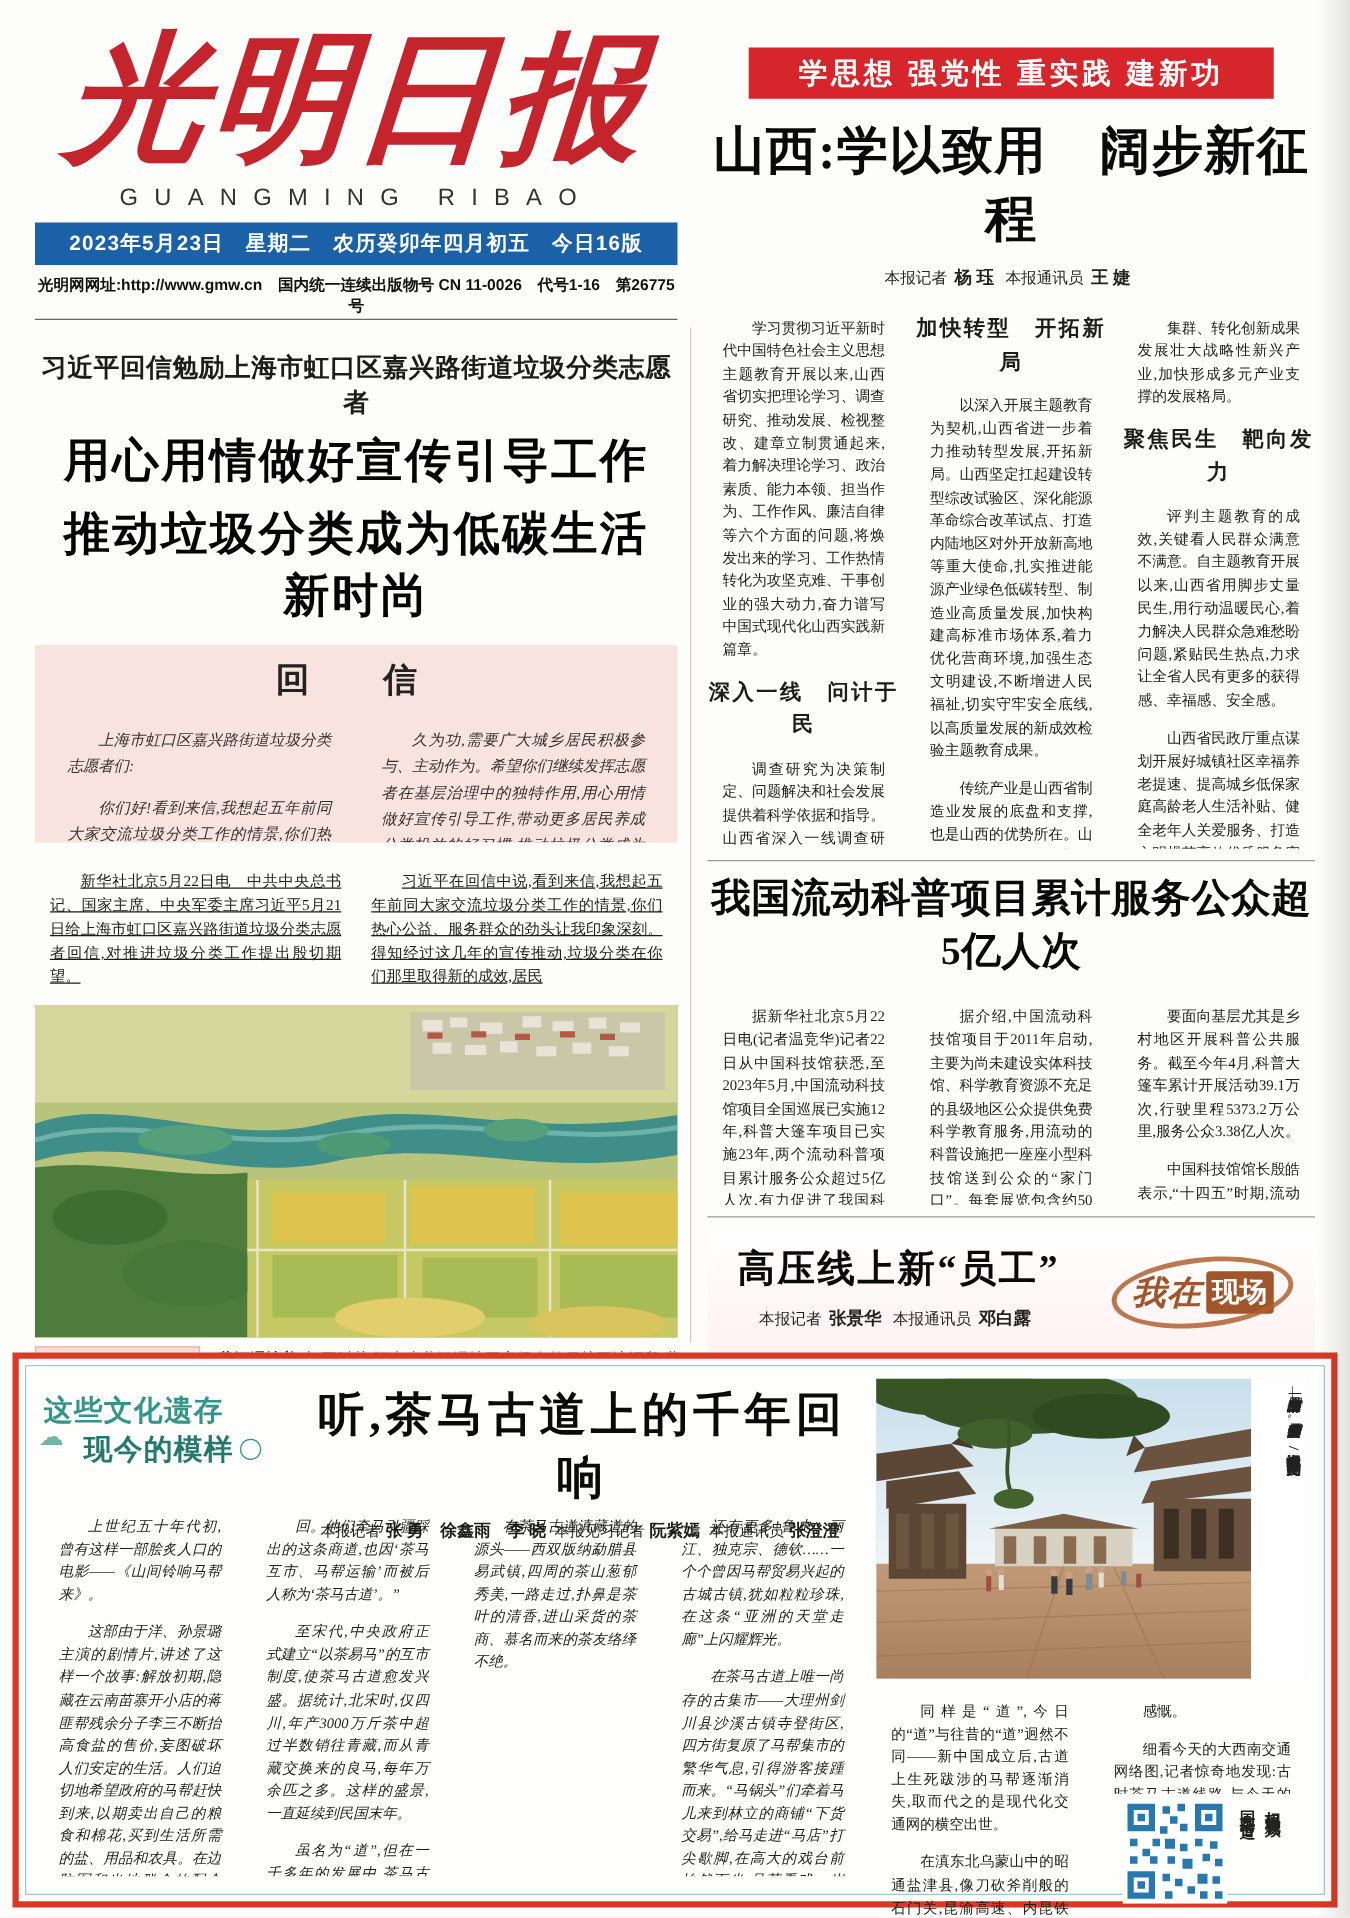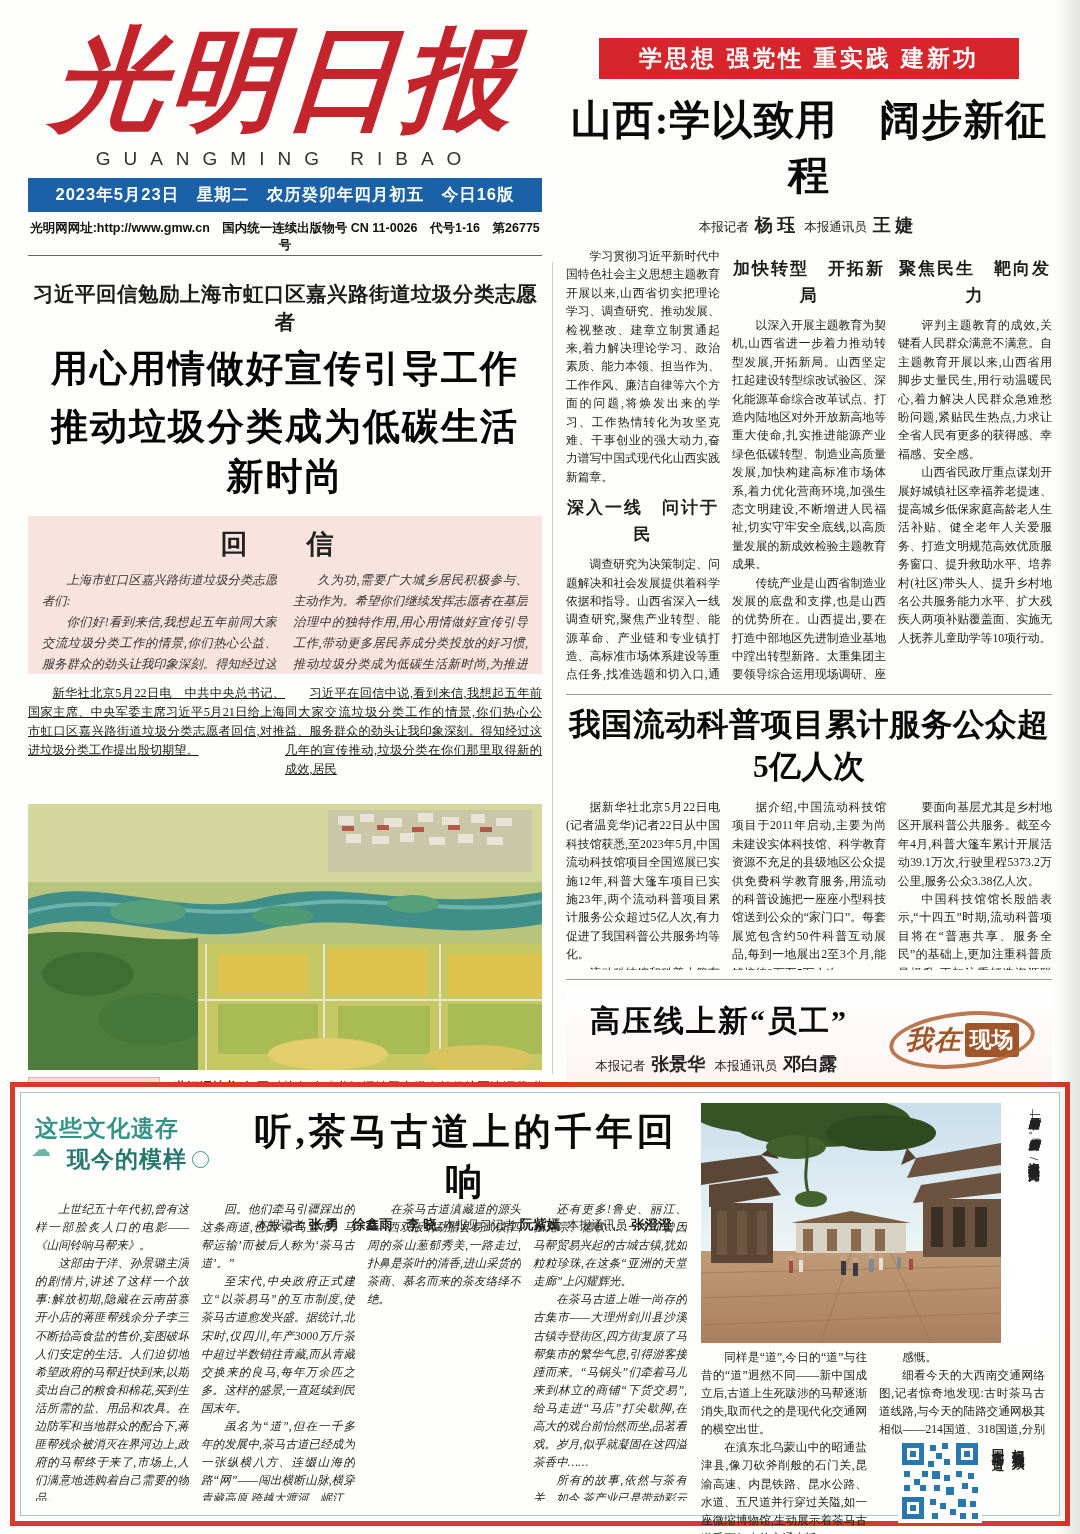--- a/index.html
+++ b/index.html
@@ -12,21 +12,21 @@
   
   .masthead{position:absolute;left:28px;top:6px;width:514px;height:250px;border-bottom:1px solid #666;text-align:center;}
   .brand{font-size:112px;line-height:1.05;font-weight:900;font-style:italic;color:#c4242c;
          letter-spacing:4px;margin-top:16px;transform:skewX(-4deg);}
   .roman{font-size:19px;letter-spacing:13px;color:#333;margin-top:8px;font-family:"Liberation Sans",sans-serif;}
   .datebar{margin-top:8px;background:#1b61a8;color:#fff;font-family:"Liberation Sans",sans-serif;
            font-weight:bold;font-size:16.5px;padding:6px 0;letter-spacing:1px;}
   .pubinfo{font-size:12.5px;font-weight:bold;margin-top:8px;font-family:"Liberation Sans",sans-serif;color:#111;}
 
   
-  .para{margin:0;text-indent:2em;text-align:justify;}
+  .para{margin:12px;text-indent:2em;text-align:justify;}
   .sub{font-weight:bold;text-align:center;font-size:17px;margin:9px 0 7px;
        font-family:"Liberation Sans",sans-serif;letter-spacing:2px;}
   .colset{display:flex;gap:12px;}
   .col{flex:1;overflow:hidden;font-size:11.8px;line-height:1.56;}
   .hrule{border:none;border-top:1px solid #9a9a9a;margin:9px 0;}
 
   
   .left-col{position:absolute;left:28px;top:258px;width:514px;height:818px;}
   .vdivider{position:absolute;left:552px;top:262px;width:1px;height:812px;background:#cfcac2;}
   .kicker{margin-top:22px;text-align:center;font-family:"Liberation Sans",sans-serif;
@@ -48,21 +48,21 @@
   .cap-title{font-weight:bold;margin-right:6px;}
   .cap-credit{font-weight:bold;margin-left:14px;}
 
   
   .right-col{position:absolute;left:566px;top:10px;width:486px;height:1066px;}
   .banner{margin:28px auto 0;width:420px;background:#d6252b;color:#fff;text-align:center;
           font-family:"Liberation Sans",sans-serif;font-weight:bold;font-size:23px;
           letter-spacing:3px;padding:5px 0;}
   .shanxi-head{margin:14px 0 0;text-align:center;font-weight:900;font-size:41px;letter-spacing:1px;color:#0a0a0a;}
   .byline{text-align:center;font-size:12.5px;color:#222;margin:10px 0 10px;}
-  .byline b{font-size:18px;margin:2px 6px;font-family:Liberation Serif, serif;}
+  .byline b{font-size:14px;margin:2px 6px;font-family:Liberation Serif, serif;}
   .shanxi-cols .col{height:438px;}
   .sci-head{margin:6px 0 10px;text-align:center;font-weight:900;font-size:31.5px;letter-spacing:0.5px;color:#0a0a0a;}
   .sci-cols .col{height:172px;}
   .hv-section{background:linear-gradient(to bottom,#ffffff 0%,#fdf0ee 55%,#fbe7e3 100%);padding-bottom:6px;}
   .hv-top{display:flex;align-items:flex-start;}
   .hv-left{width:63%;}
   .hv-head{margin:12px 0 0;text-align:center;font-weight:900;font-size:30px;letter-spacing:2px;color:#0a0a0a;}
   .stamp{flex:1;position:relative;height:74px;margin-top:14px;display:flex;align-items:center;justify-content:center;}
   .stamp-ellipse{position:absolute;width:146px;height:56px;border:4px solid #b06030;border-radius:50%;
                  transform:rotate(-6deg);opacity:0.85;}
@@ -226,20 +226,21 @@
           <p class="para">学习贯彻习近平新时代中国特色社会主义思想主题教育开展以来,山西省切实把理论学习、调查研究、推动发展、检视整改、建章立制贯通起来,着力解决理论学习、政治素质、能力本领、担当作为、工作作风、廉洁自律等六个方面的问题,将焕发出来的学习、工作热情转化为攻坚克难、干事创业的强大动力,奋力谱写中国式现代化山西实践新篇章。</p>
           <div class="sub">深入一线　问计于民</div>
           <p class="para">调查研究为决策制定、问题解决和社会发展提供着科学依据和指导。山西省深入一线调查研究,聚焦产业转型、能源革命、产业链和专业镇打造、高标准市场体系建设等重点任务,找准选题和切入口,通过对策性调研、前瞻性调研、跟踪性调研、解剖式调研等方式,拿出高质量的调研成果,更好地研究解决一批重大问题。</p>
         </div>
       <div class="col">
           <div class="sub">加快转型　开拓新局</div>
           <p class="para">以深入开展主题教育为契机,山西省进一步着力推动转型发展,开拓新局。山西坚定扛起建设转型综改试验区、深化能源革命综合改革试点、打造内陆地区对外开放新高地等重大使命,扎实推进能源产业绿色低碳转型、制造业高质量发展,加快构建高标准市场体系,着力优化营商环境,加强生态文明建设,不断增进人民福祉,切实守牢安全底线,以高质量发展的新成效检验主题教育成果。</p>
           <p class="para">传统产业是山西省制造业发展的底盘和支撑,也是山西的优势所在。山西提出,要在打造中部地区先进制造业基地中蹚出转型新路。太重集团主要领导综合运用现场调研、座谈交流等方法,连日来深入新园区各车间密集调研,参与解决问题全流程,并先后对太重信息化、管理大提升、核电项目实施等工作进行了再推进。</p>
         </div>
       <div class="col">
+          <p class="para">集群、转化创新成果发展壮大战略性新兴产业,加快形成多元产业支撑的发展格局。</p>
           <div class="sub">聚焦民生　靶向发力</div>
           <p class="para">评判主题教育的成效,关键看人民群众满意不满意。自主题教育开展以来,山西省用脚步丈量民生,用行动温暖民心,着力解决人民群众急难愁盼问题,紧贴民生热点,力求让全省人民有更多的获得感、幸福感、安全感。</p>
           <p class="para">山西省民政厅重点谋划开展好城镇社区幸福养老提速、提高城乡低保家庭高龄老人生活补贴、健全老年人关爱服务、打造文明规范高效优质服务窗口、提升救助水平、培养村(社区)带头人、提升乡村地名公共服务能力水平、扩大残疾人两项补贴覆盖面、实施无人抚养儿童助学等10项行动。</p>
         </div>
     </div>
 
     <hr class="hrule">
 
     <h2 class="sci-head">我国流动科普项目累计服务公众超5亿人次</h2>
     <div class="colset sci-cols">

